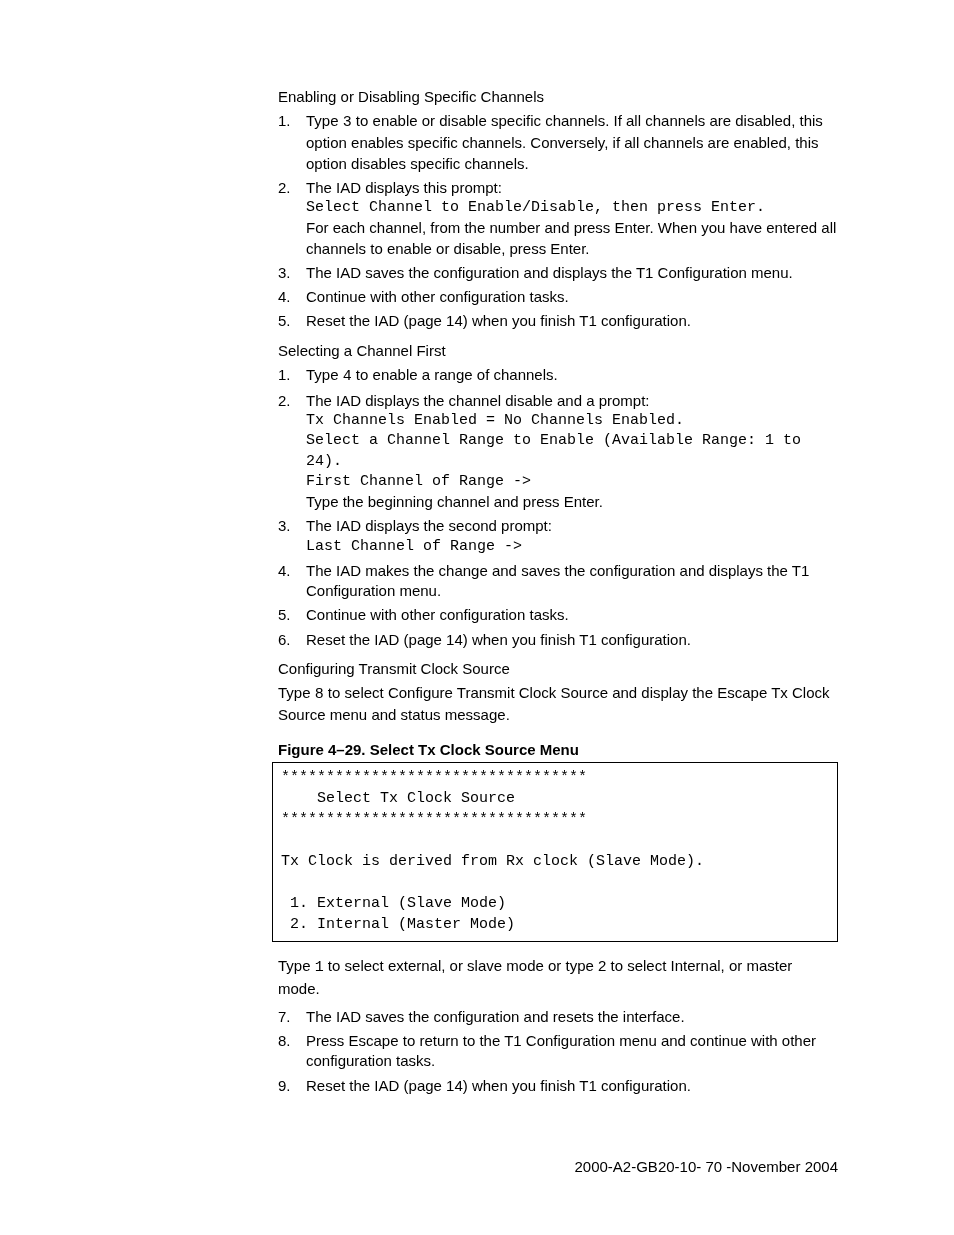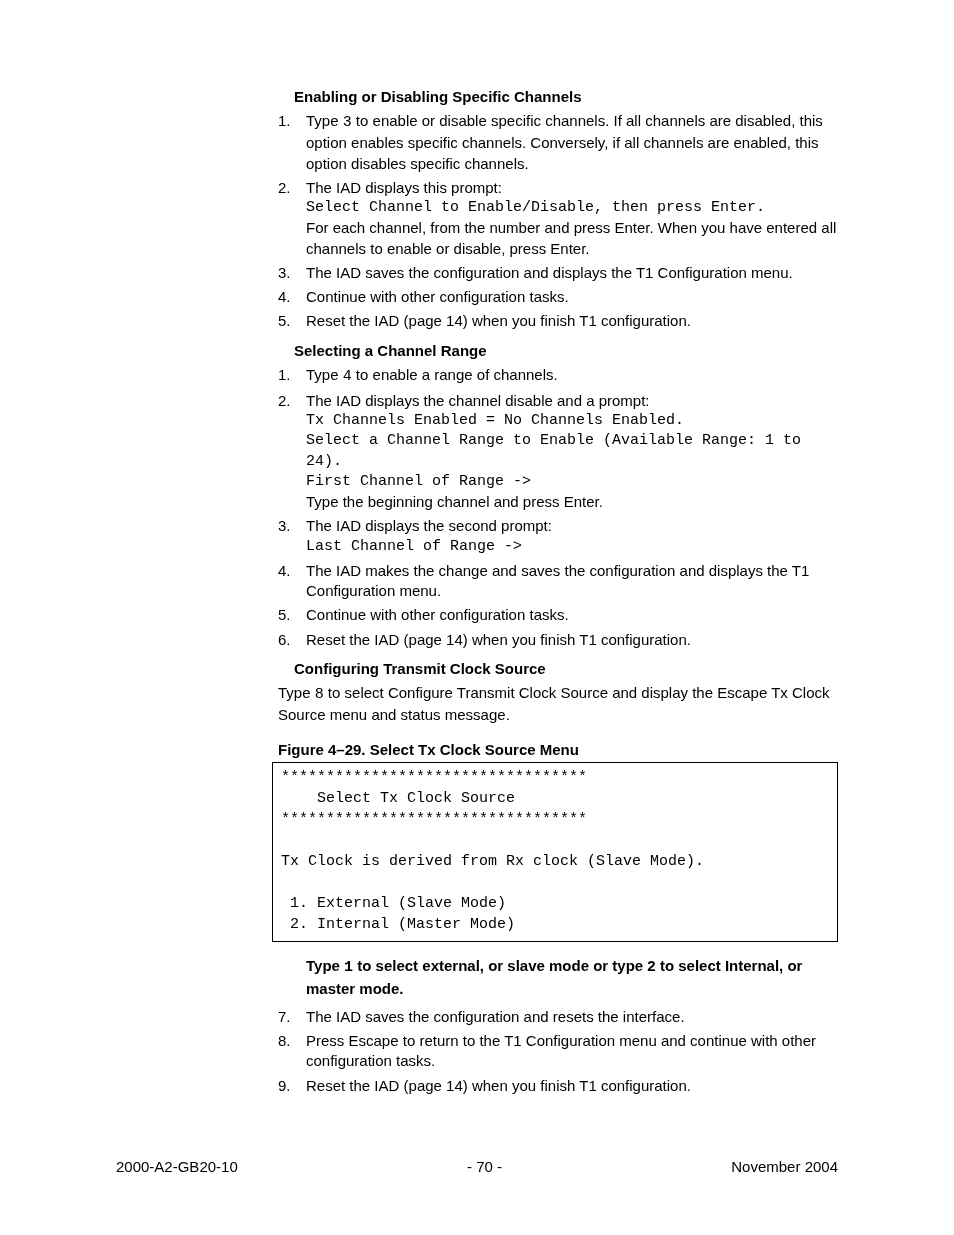--- a/index.html
+++ b/index.html
@@ -11,22 +11,22 @@
     color: #000;
     width: 954px;
     height: 1235px;
     position: relative;
   }
   .page {
     padding: 88px 116px 0 278px;
     box-sizing: border-box;
   }
   .heading {
-    font-weight: bold;
-    margin: 0 0 6px 16px;
+    font-weight: normal;
+    margin: 0 0 6px 0;
   }
   .heading.sub {
     margin-top: 10px;
   }
   .ol {
     margin: 0 0 8px 0;
     padding: 0;
   }
   .li {
     display: flex;
@@ -40,43 +40,41 @@
     flex: 1;
   }
   .mono {
     font-family: "Courier New", Courier, monospace;
   }
   .para {
     margin: 0 0 8px 0;
     line-height: 1.35;
   }
   .indented {
-    margin-left: 28px;
-    font-weight: bold;
   }
   .fig-caption {
     font-weight: bold;
     margin: 16px 0 4px 0;
   }
   .menu-box {
     border: 1px solid #000;
     font-family: "Courier New", Courier, monospace;
     font-size: 15px;
     padding: 4px 8px 6px 8px;
     margin: 0 0 14px -6px;
     line-height: 1.4;
     white-space: pre;
   }
   .footer {
     position: absolute;
     bottom: 60px;
     left: 116px;
     right: 116px;
     display: flex;
-    justify-content: space-between;
+    justify-content: flex-end;
     font-size: 15px;
   }
 </style>
 </head>
 <body>
 
 <div class="page">
 
   <div class="heading">Enabling or Disabling Specific Channels</div>
   <div class="ol">
@@ -99,21 +97,21 @@
     <div class="li">
       <div class="num">4.</div>
       <div class="body">Continue with other configuration tasks.</div>
     </div>
     <div class="li">
       <div class="num">5.</div>
       <div class="body">Reset the IAD (page 14) when you finish T1 configuration.</div>
     </div>
   </div>
 
-  <div class="heading sub">Selecting a Channel Range</div>
+  <div class="heading sub">Selecting a Channel First</div>
   <div class="ol">
     <div class="li">
       <div class="num">1.</div>
       <div class="body"><span>Type </span><span class="mono">4</span><span> to enable a range of channels.</span></div>
     </div>
     <div class="li">
       <div class="num">2.</div>
       <div class="body">
         <div>The IAD displays the channel disable and a prompt:</div>
         <div class="mono" style="white-space:pre-line">Tx Channels Enabled = No Channels Enabled.

